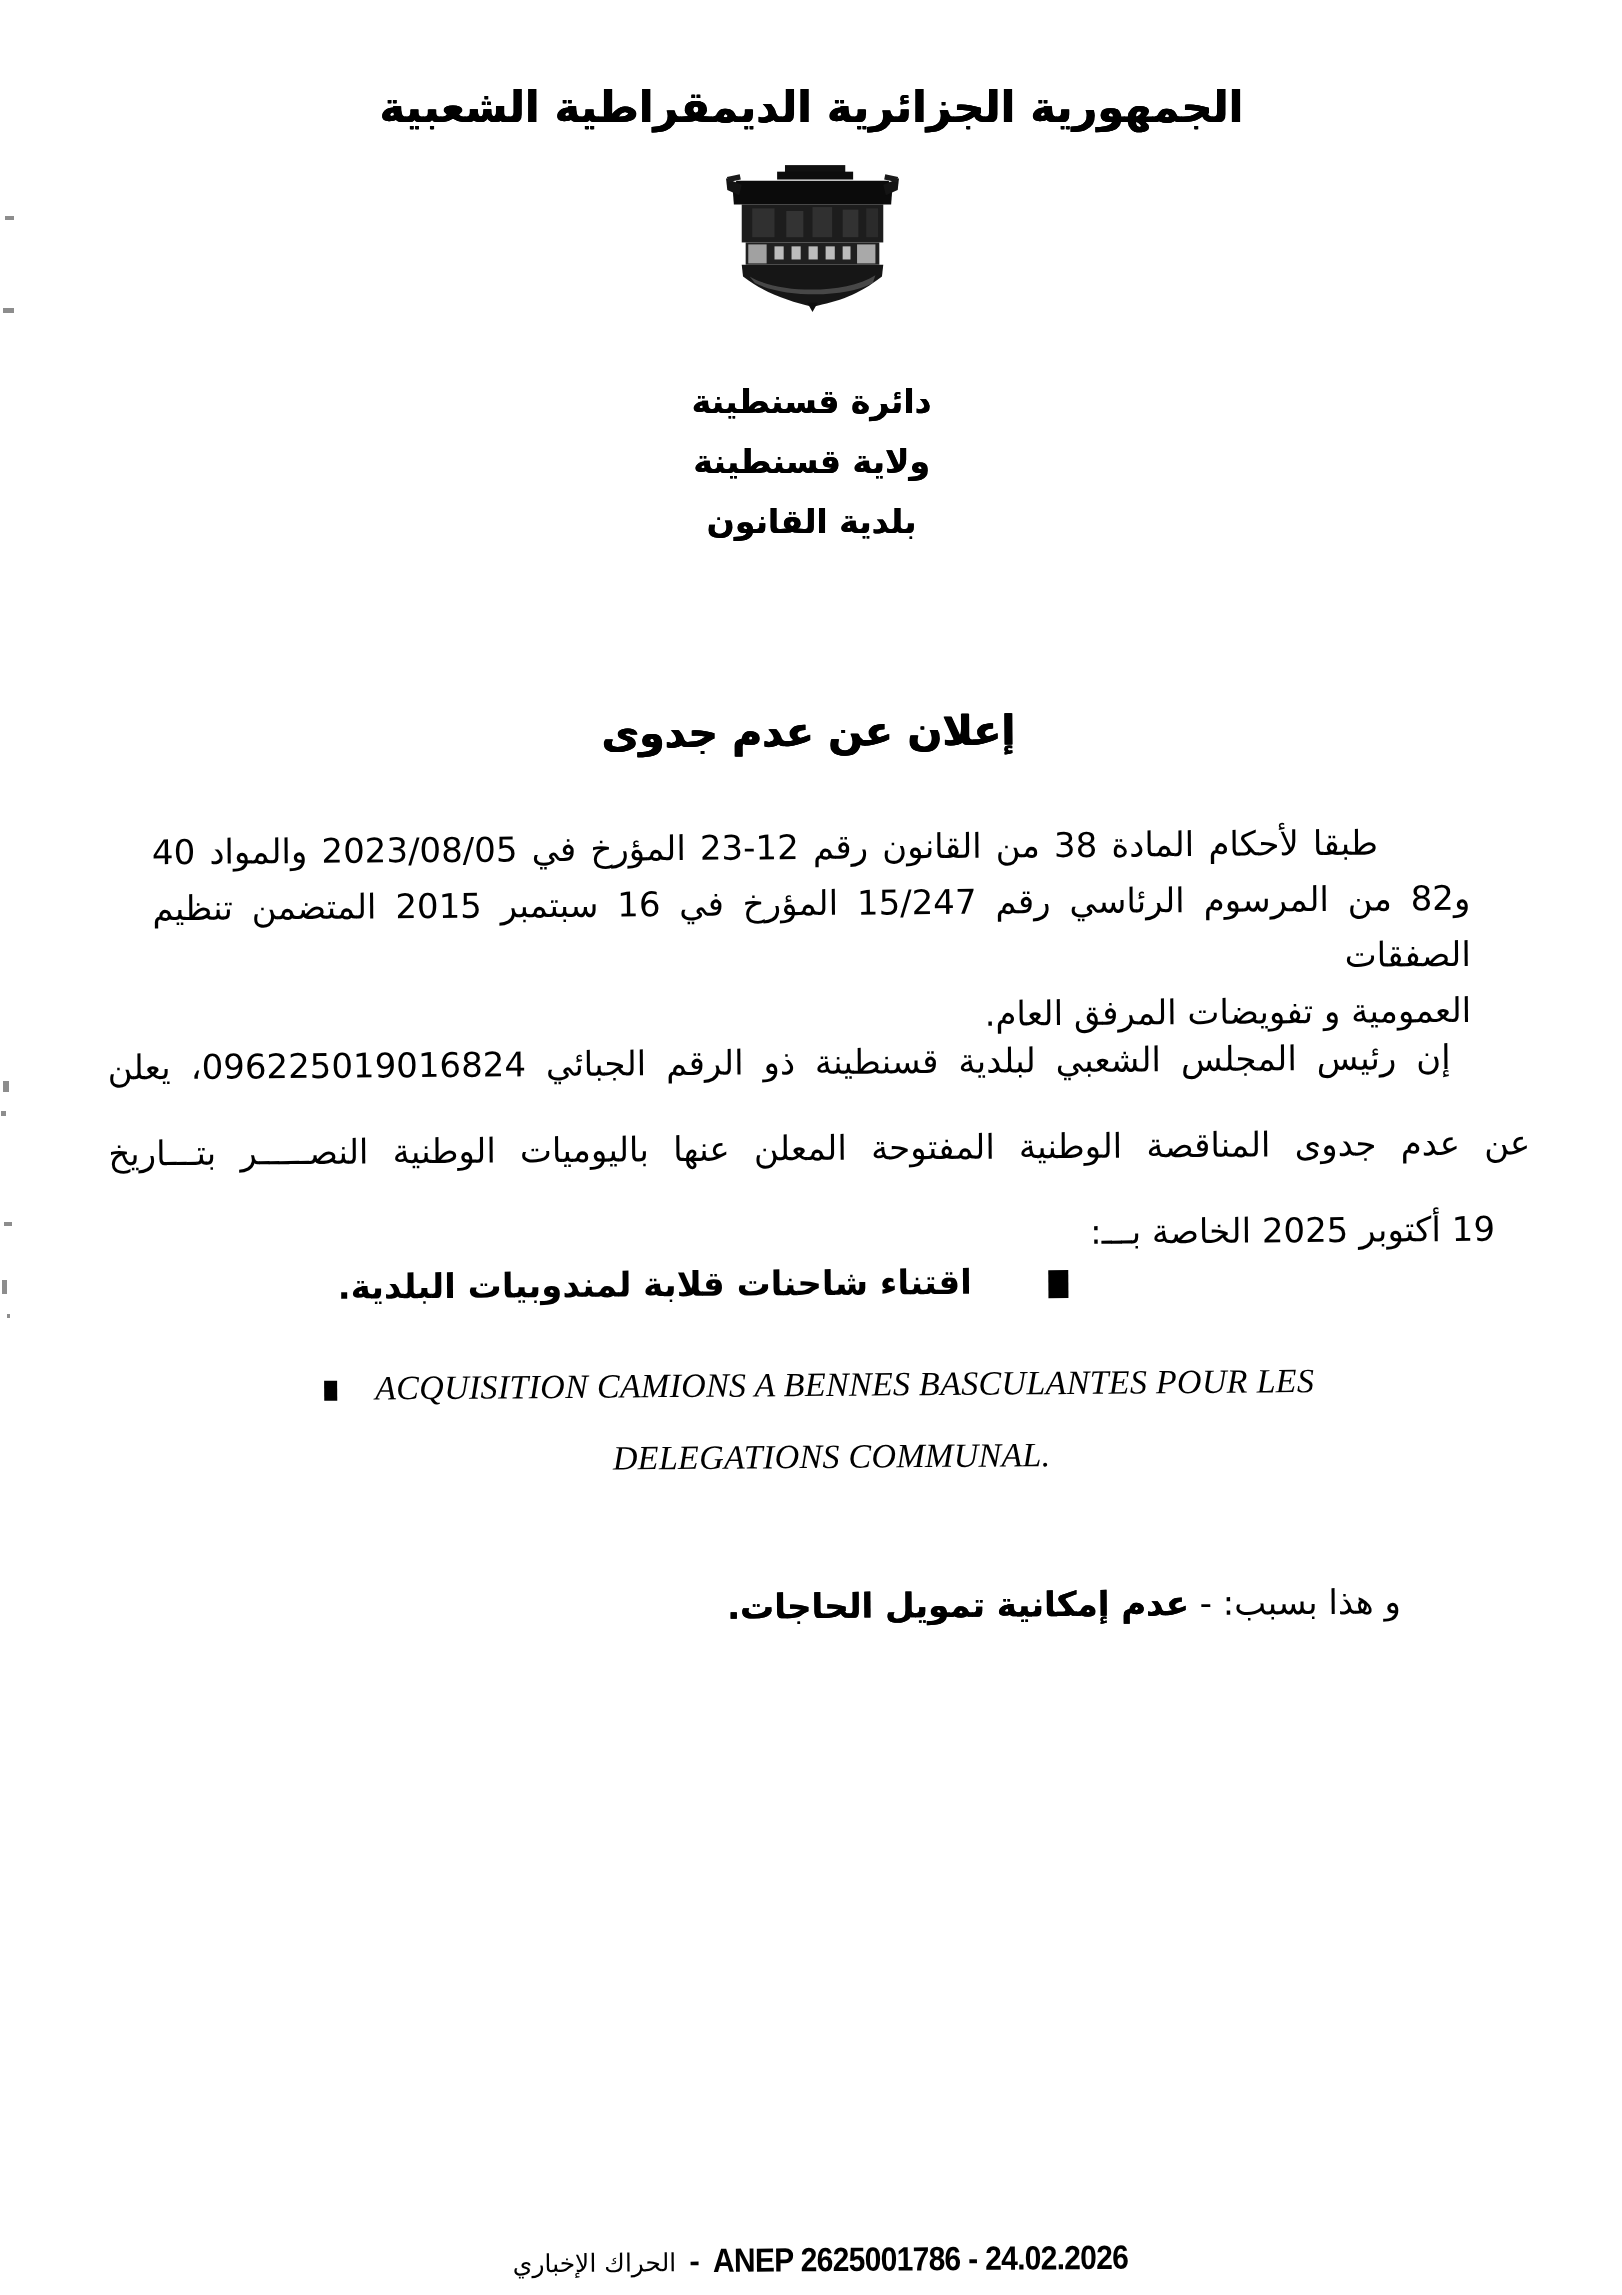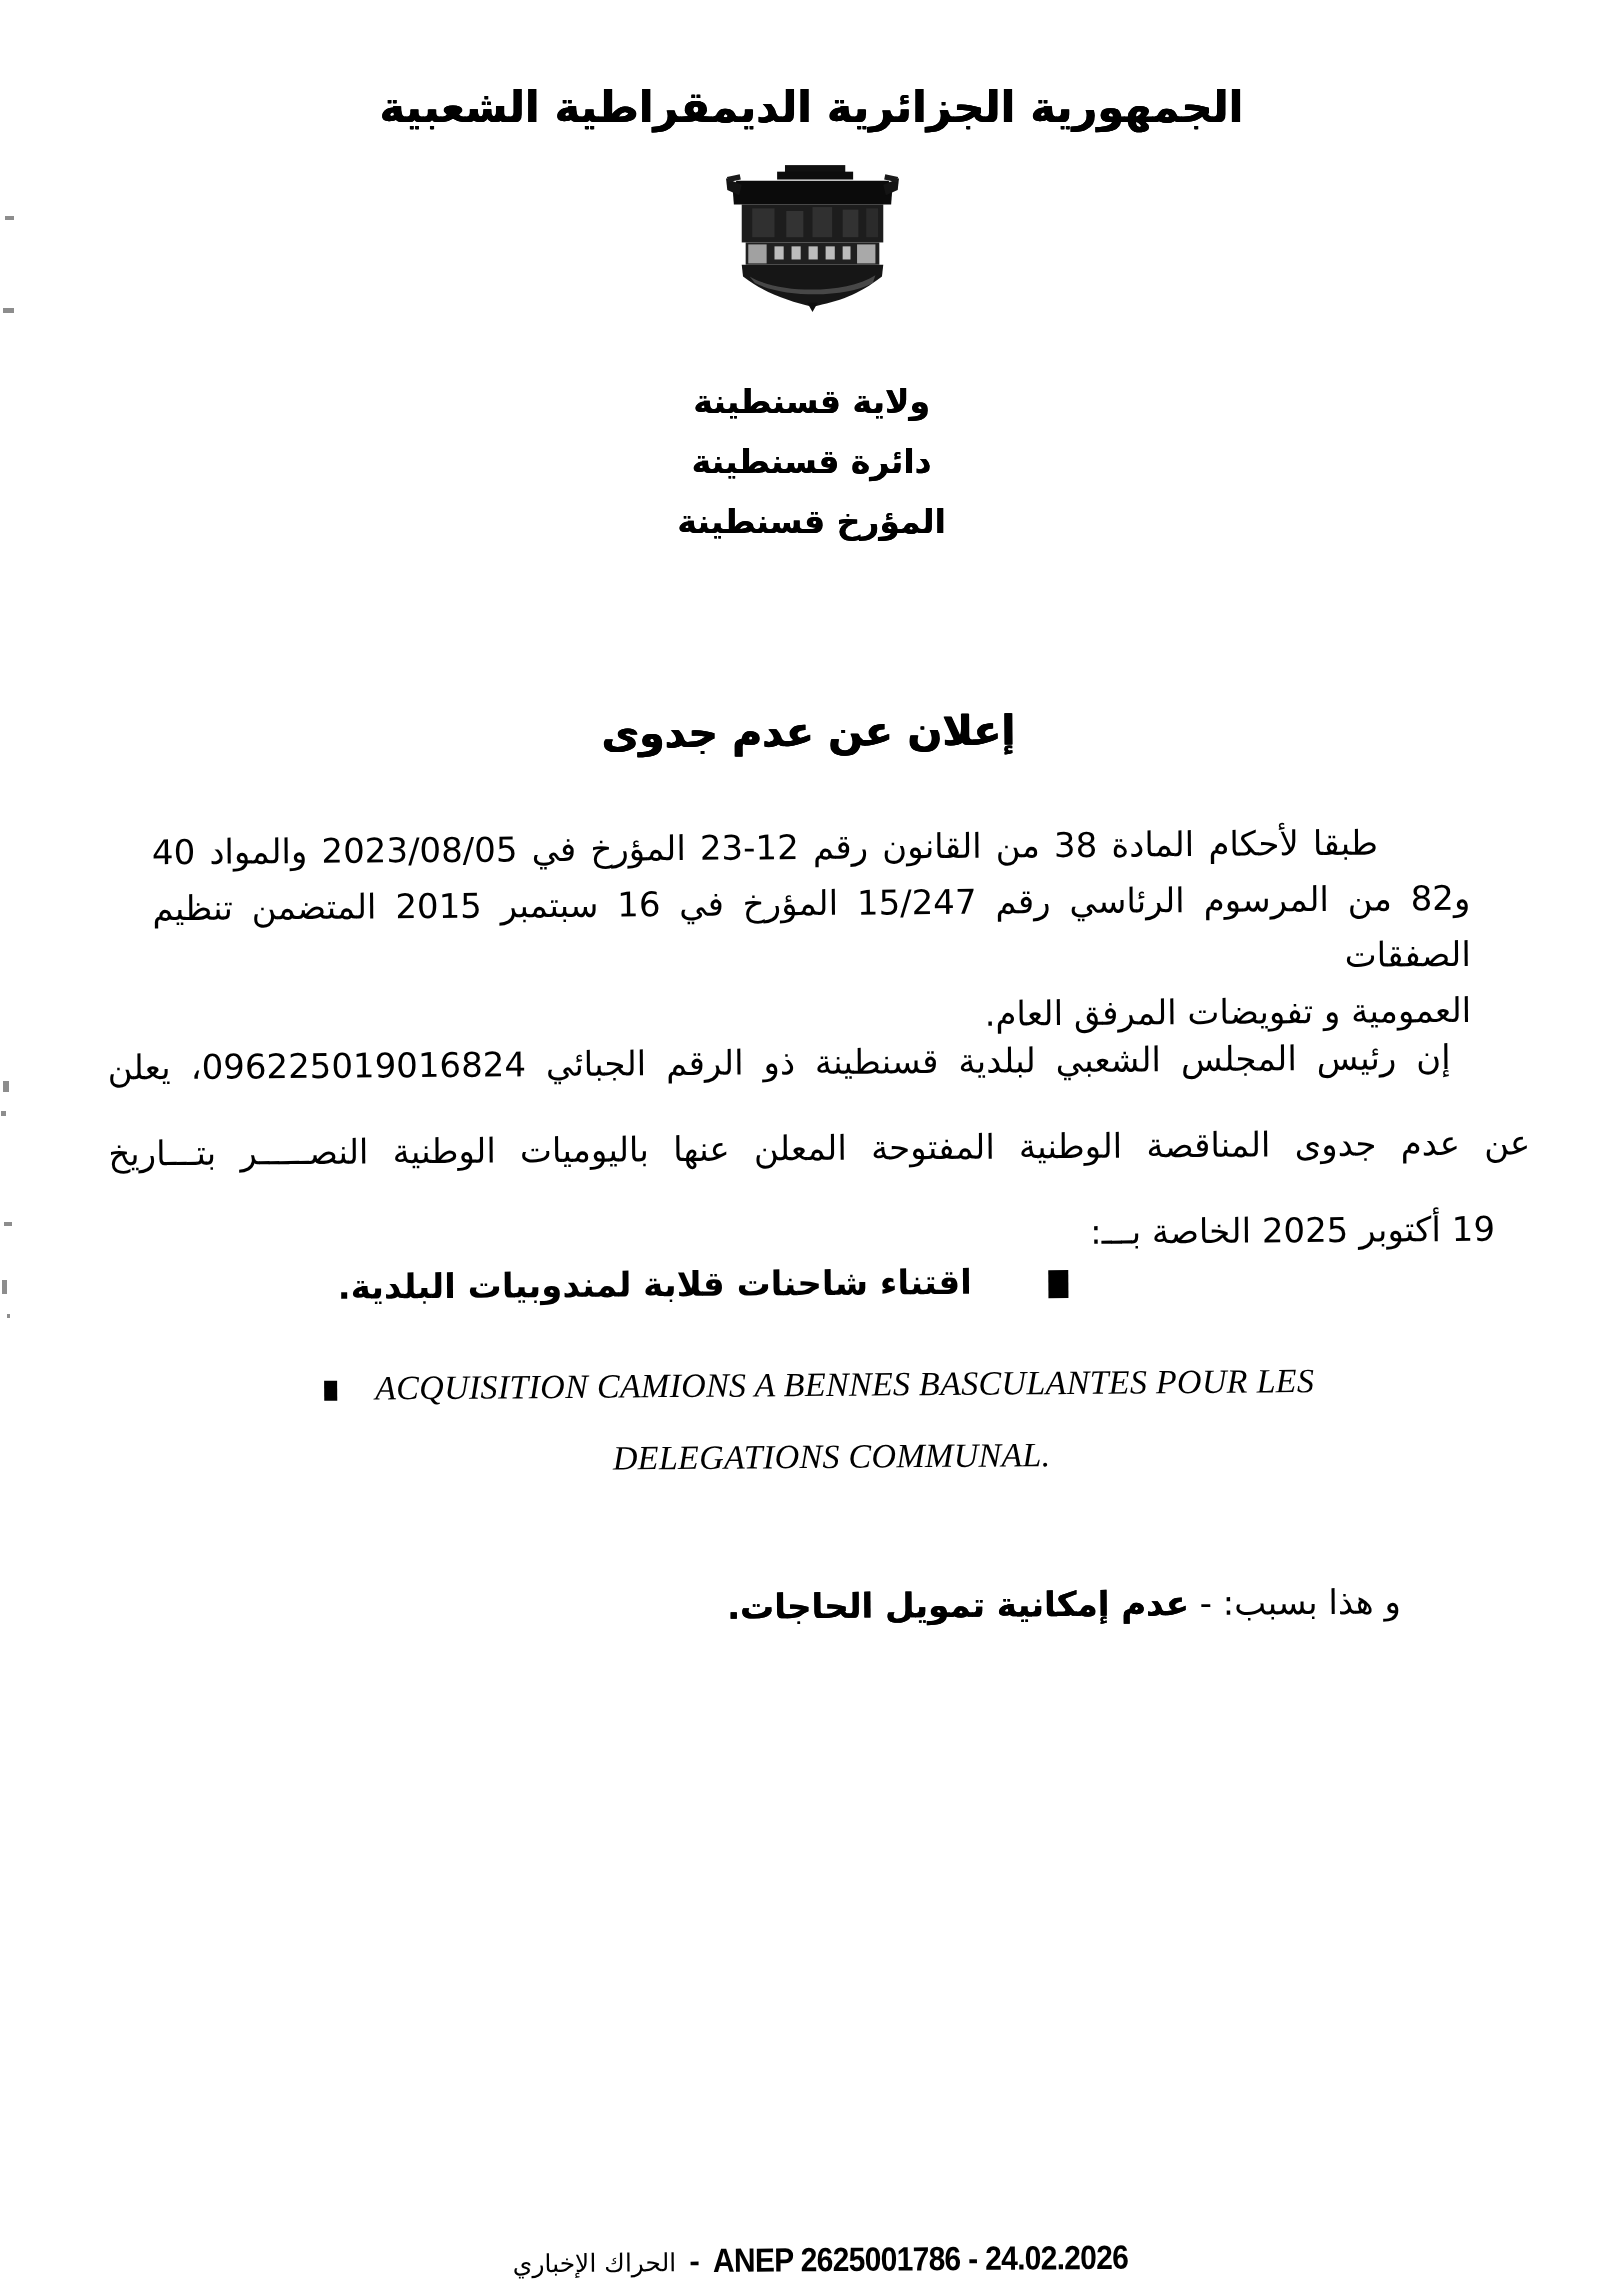--- a/index.html
+++ b/index.html
@@ -171,23 +171,23 @@
     <rect x="100" y="124" width="14" height="20" fill="#cdcdcd" opacity="0.9"></rect>
     <rect x="126" y="124" width="14" height="20" fill="#cdcdcd" opacity="0.9"></rect>
     <rect x="152" y="124" width="14" height="20" fill="#cdcdcd" opacity="0.9"></rect>
     <rect x="178" y="124" width="12" height="20" fill="#cdcdcd" opacity="0.9"></rect>
     <path d="M24,152 L240,152 L238,170 C202,198 172,208 132,216 C96,208 60,196 26,170 Z" fill="#161616"></path>
     <path d="M36,170 C80,196 180,198 228,168 L224,180 C180,204 88,202 44,180 Z" fill="#777777" opacity="0.5"></path>
     <polygon points="124,210 140,210 132,224" fill="#0e0e0e"></polygon>
   </svg>
 
   <div class="org-lines" dir="rtl">
+    <div>دائرة قسنطينة</div>
     <div>ولاية قسنطينة</div>
-    <div>دائرة قسنطينة</div>
-    <div>المؤرخ قسنطينة</div>
+    <div>بلدية القانون</div>
   </div>
 
   <div class="tilt">
 
     <div class="doc-title" dir="rtl">إعلان عن عدم جدوى</div>
 
     <div class="para p1" dir="rtl">
       <div class="stretch indent-first">طبقا لأحكام المادة  38 من القانون رقم 12-23 المؤرخ في 2023/08/05 والمواد  40</div>
       <div class="stretch">و82 من المرسوم الرئاسي رقم 15/247 المؤرخ في 16 سبتمبر 2015 المتضمن تنظيم الصفقات</div>
       <div class="line last-line">العمومية و تفويضات المرفق العام.</div>

